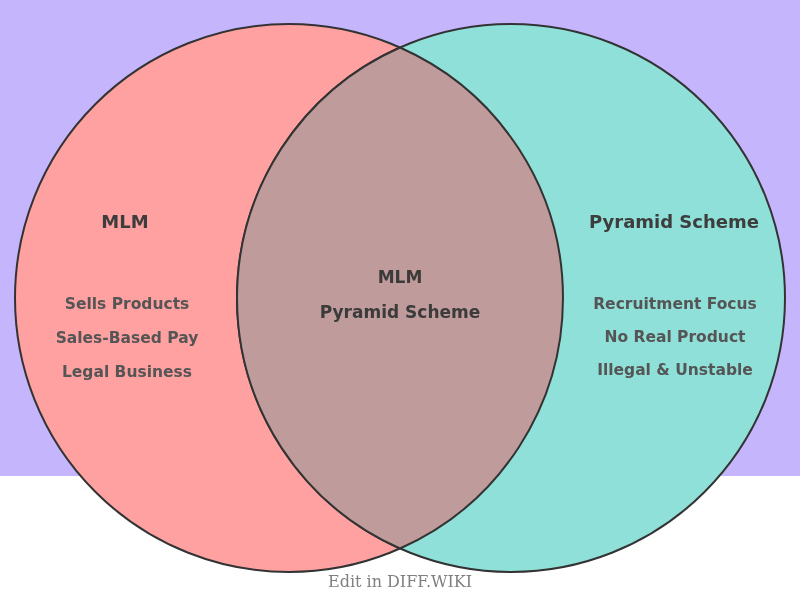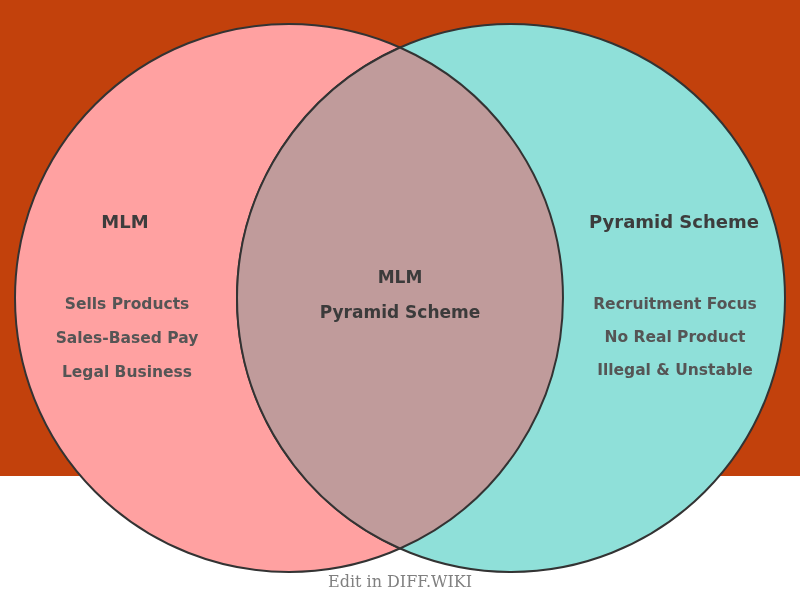--- a/index.html
+++ b/index.html
@@ -7,21 +7,21 @@
     padding: 0;
     background: #ffffff;
     width: 800px;
     height: 600px;
     overflow: hidden;
   }
   .stage {
     position: relative;
     width: 800px;
     height: 476px;
-    background: #c2410c;
+    background: #c4b5fd;
   }
   svg { display: block; }
   text {
     font-family: "DejaVu Sans", "Liberation Sans", sans-serif;
     -webkit-user-select: none;
     user-select: none;
   }
   .circle-title {
     font-size: 18px;
     font-weight: bold;

